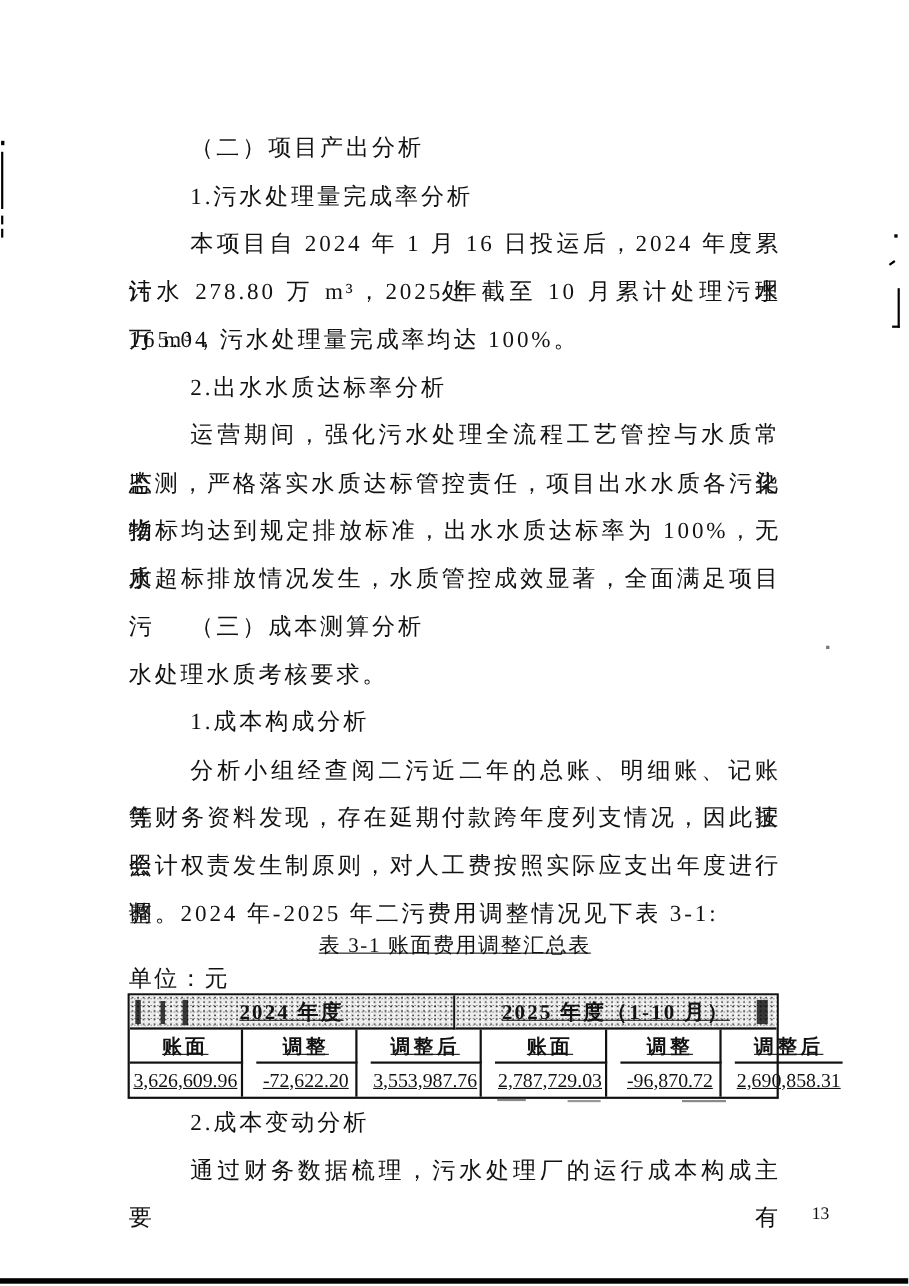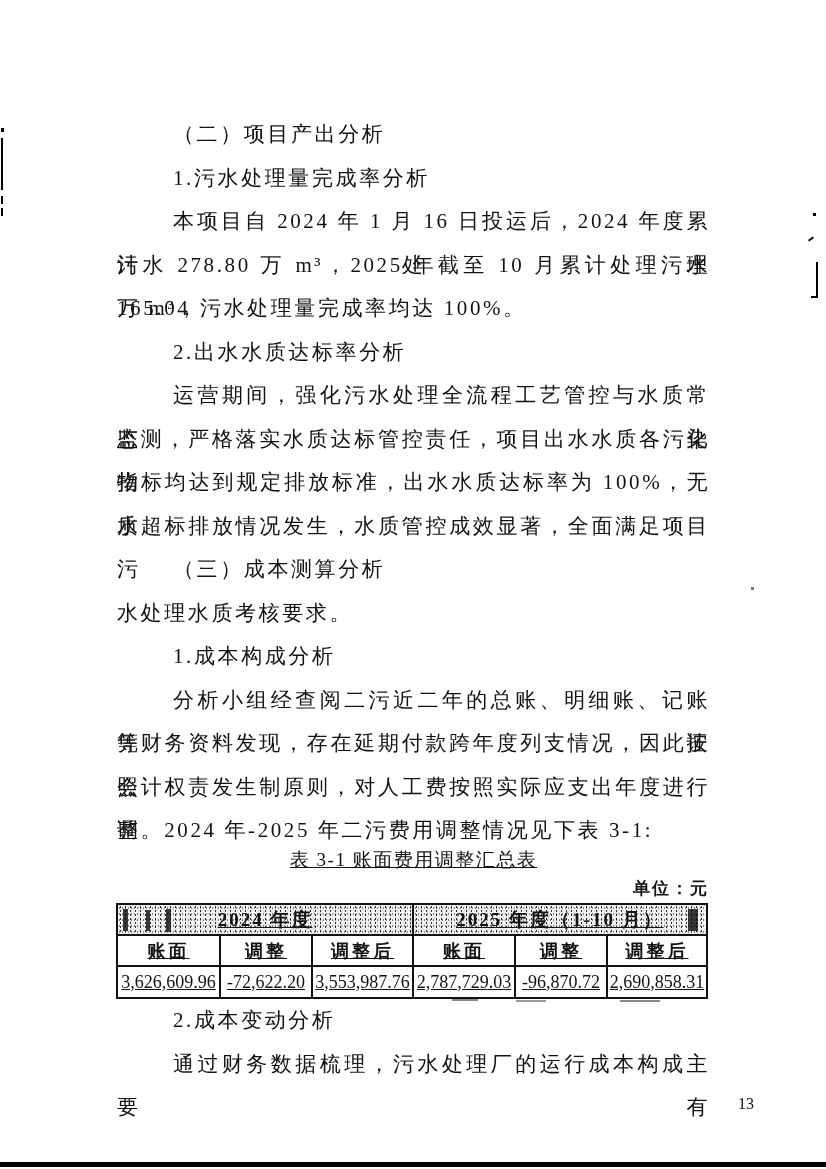--- a/index.html
+++ b/index.html
@@ -19,29 +19,29 @@
   }
   .ind  { text-indent:56px; }
   .just { text-align:justify; text-align-last:justify; text-justify:inter-ideograph; }
   
   .tbl-title {
     position:absolute; left:117px; top:846px; width:593px;
     text-align:center; font-size:19px; letter-spacing:1.5px; line-height:28px;text-decoration:underline;
   }
   .tbl-unit {
     position:absolute; left:117px; top:877px; width:592px;
-    text-align:right; font-size:17px; letter-spacing:2px; line-height:24px;font-weight:bold;
+    text-align:left; font-size:21px; letter-spacing:2px; line-height:24px;
   }
   .tbl {
     position:absolute; left:116px; top:903px; width:592px;
     border:2px solid #111; box-sizing:border-box; background:#fff;
   }
   .trow { display:grid; }
   .trow.grp { grid-template-columns:296px 292px; }
-  .trow.hdr, .trow.dat { grid-template-columns:103px 92px 101px 102px 92px 98px; }
+  .trow.hdr, .trow.dat { grid-template-columns:103px 92px 101px 102px 92px 98px;gap:12px; }
   .cell {
     box-sizing:border-box; position:relative;
     border-right:2px solid #111; border-bottom:2px solid #111;
     display:flex; align-items:center; justify-content:center;
     overflow:hidden;
     text-decoration:underline;
   }
   .cell.last { border-right:none; }
   .trow.dat .cell { border-bottom:none; }
   .trow.grp .cell {

